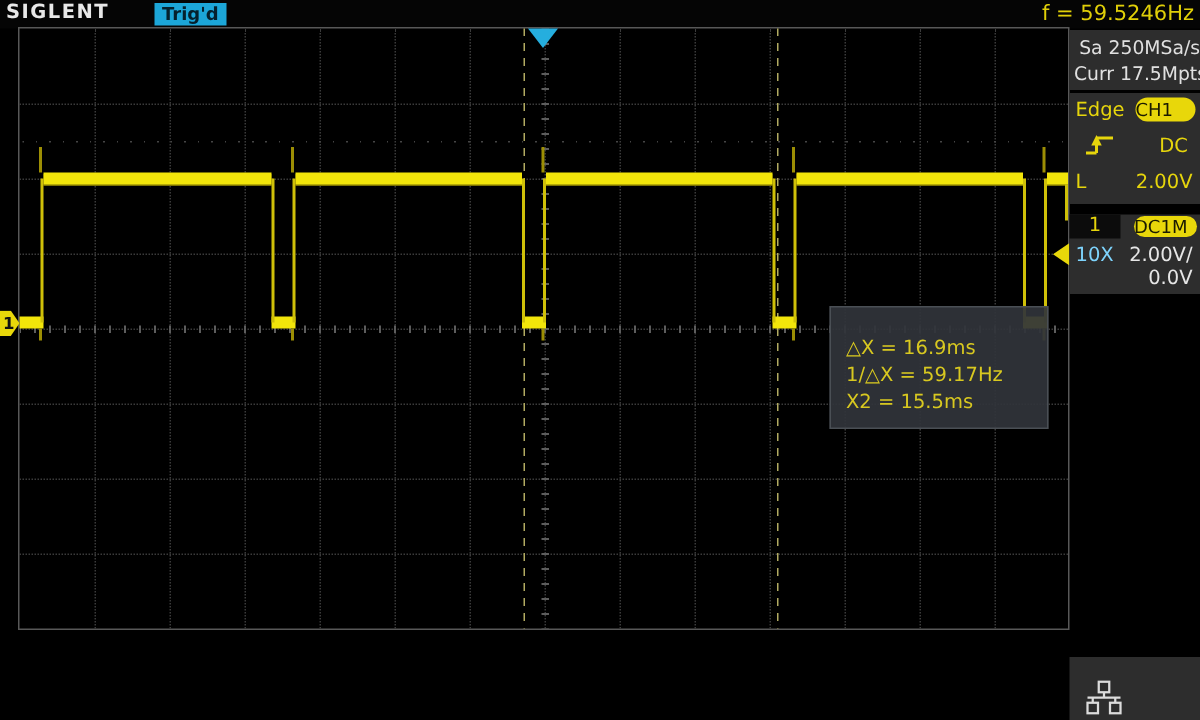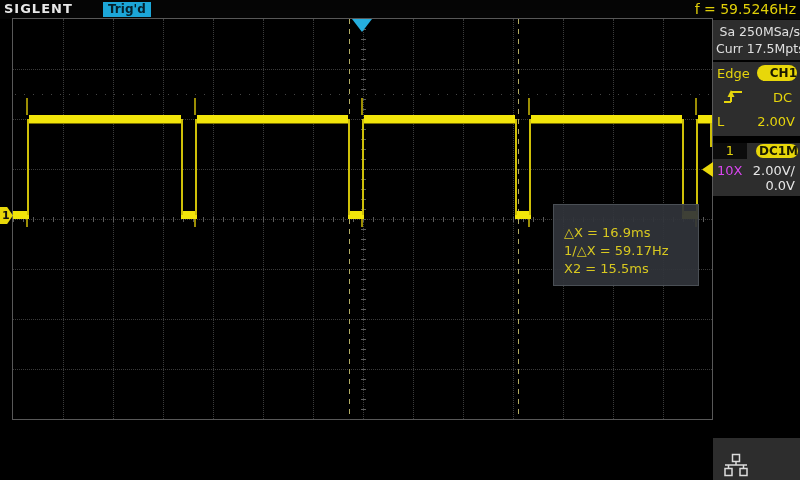--- a/index.html
+++ b/index.html
@@ -51,32 +51,32 @@
   .meas-line{font-size:13px;color:#d8c820;line-height:18px;white-space:nowrap;}
   
   #right-panel{position:absolute;left:713px;top:0;width:87px;height:480px;}
   .panel-box{position:absolute;left:0;width:87px;background:#2d2d2d;}
   #acq-box{top:20px;height:40px;padding-top:3px;box-sizing:border-box;}
   .acq-line{font-size:12.5px;color:#e0e0e0;line-height:17px;padding-left:3px;white-space:nowrap;text-align:right;}
   #trigger-box{top:62px;height:74px;}
   #channel-box{top:143px;height:53px;}
   #misc-box{top:438px;height:42px;}
   .yellow{color:#e6d50c;}
-  .chip{position:absolute;background:#e8d70a;color:#1a1a00;font-weight:bold;
-        font-size:12px;text-align:right;border-radius:8px;}
+  .chip{position:absolute;background:#e8d70a;color:#1a1a00;font-weight:normal;
+        font-size:12px;text-align:left;border-radius:8px;}
   #edge-label{position:absolute;left:4px;top:4px;font-size:13px;}
   #trig-source-chip{right:3px;top:3px;width:40px;height:16px;line-height:16px;}
   #slope-icon{position:absolute;left:9px;top:26px;}
   #trig-coupling{position:absolute;right:8px;top:28px;font-size:13px;}
   #level-label{position:absolute;left:4px;top:52px;font-size:13px;}
   #level-value{position:absolute;right:5px;top:52px;font-size:13px;margin-left:33px;}
   #ch-header{position:absolute;left:0;top:0;width:34px;height:16px;background:#0c0c0c;
       color:#e6d50c;font-size:13px;text-align:center;line-height:16px;}
   #ch-coupling-chip{right:2px;top:1px;width:42px;height:14px;line-height:14px;}
-  #probe{position:absolute;left:4px;top:20px;font-size:13px;color:#d946ef;}
+  #probe{position:absolute;left:4px;top:20px;font-size:13px;color:#7dd3fc;}
   #scale{position:absolute;right:5px;top:20px;font-size:13px;color:#e6e6e6;}
   #offset{position:absolute;right:5px;top:35px;font-size:13px;color:#e6e6e6;}
   #lan-icon{position:absolute;left:8px;top:15px;}
 </style>
 </head>
 <body>
 
 <div id="topbar">
   <span id="logo">SIGLENT</span>
   <span id="trig-chip">Trig'd</span>

